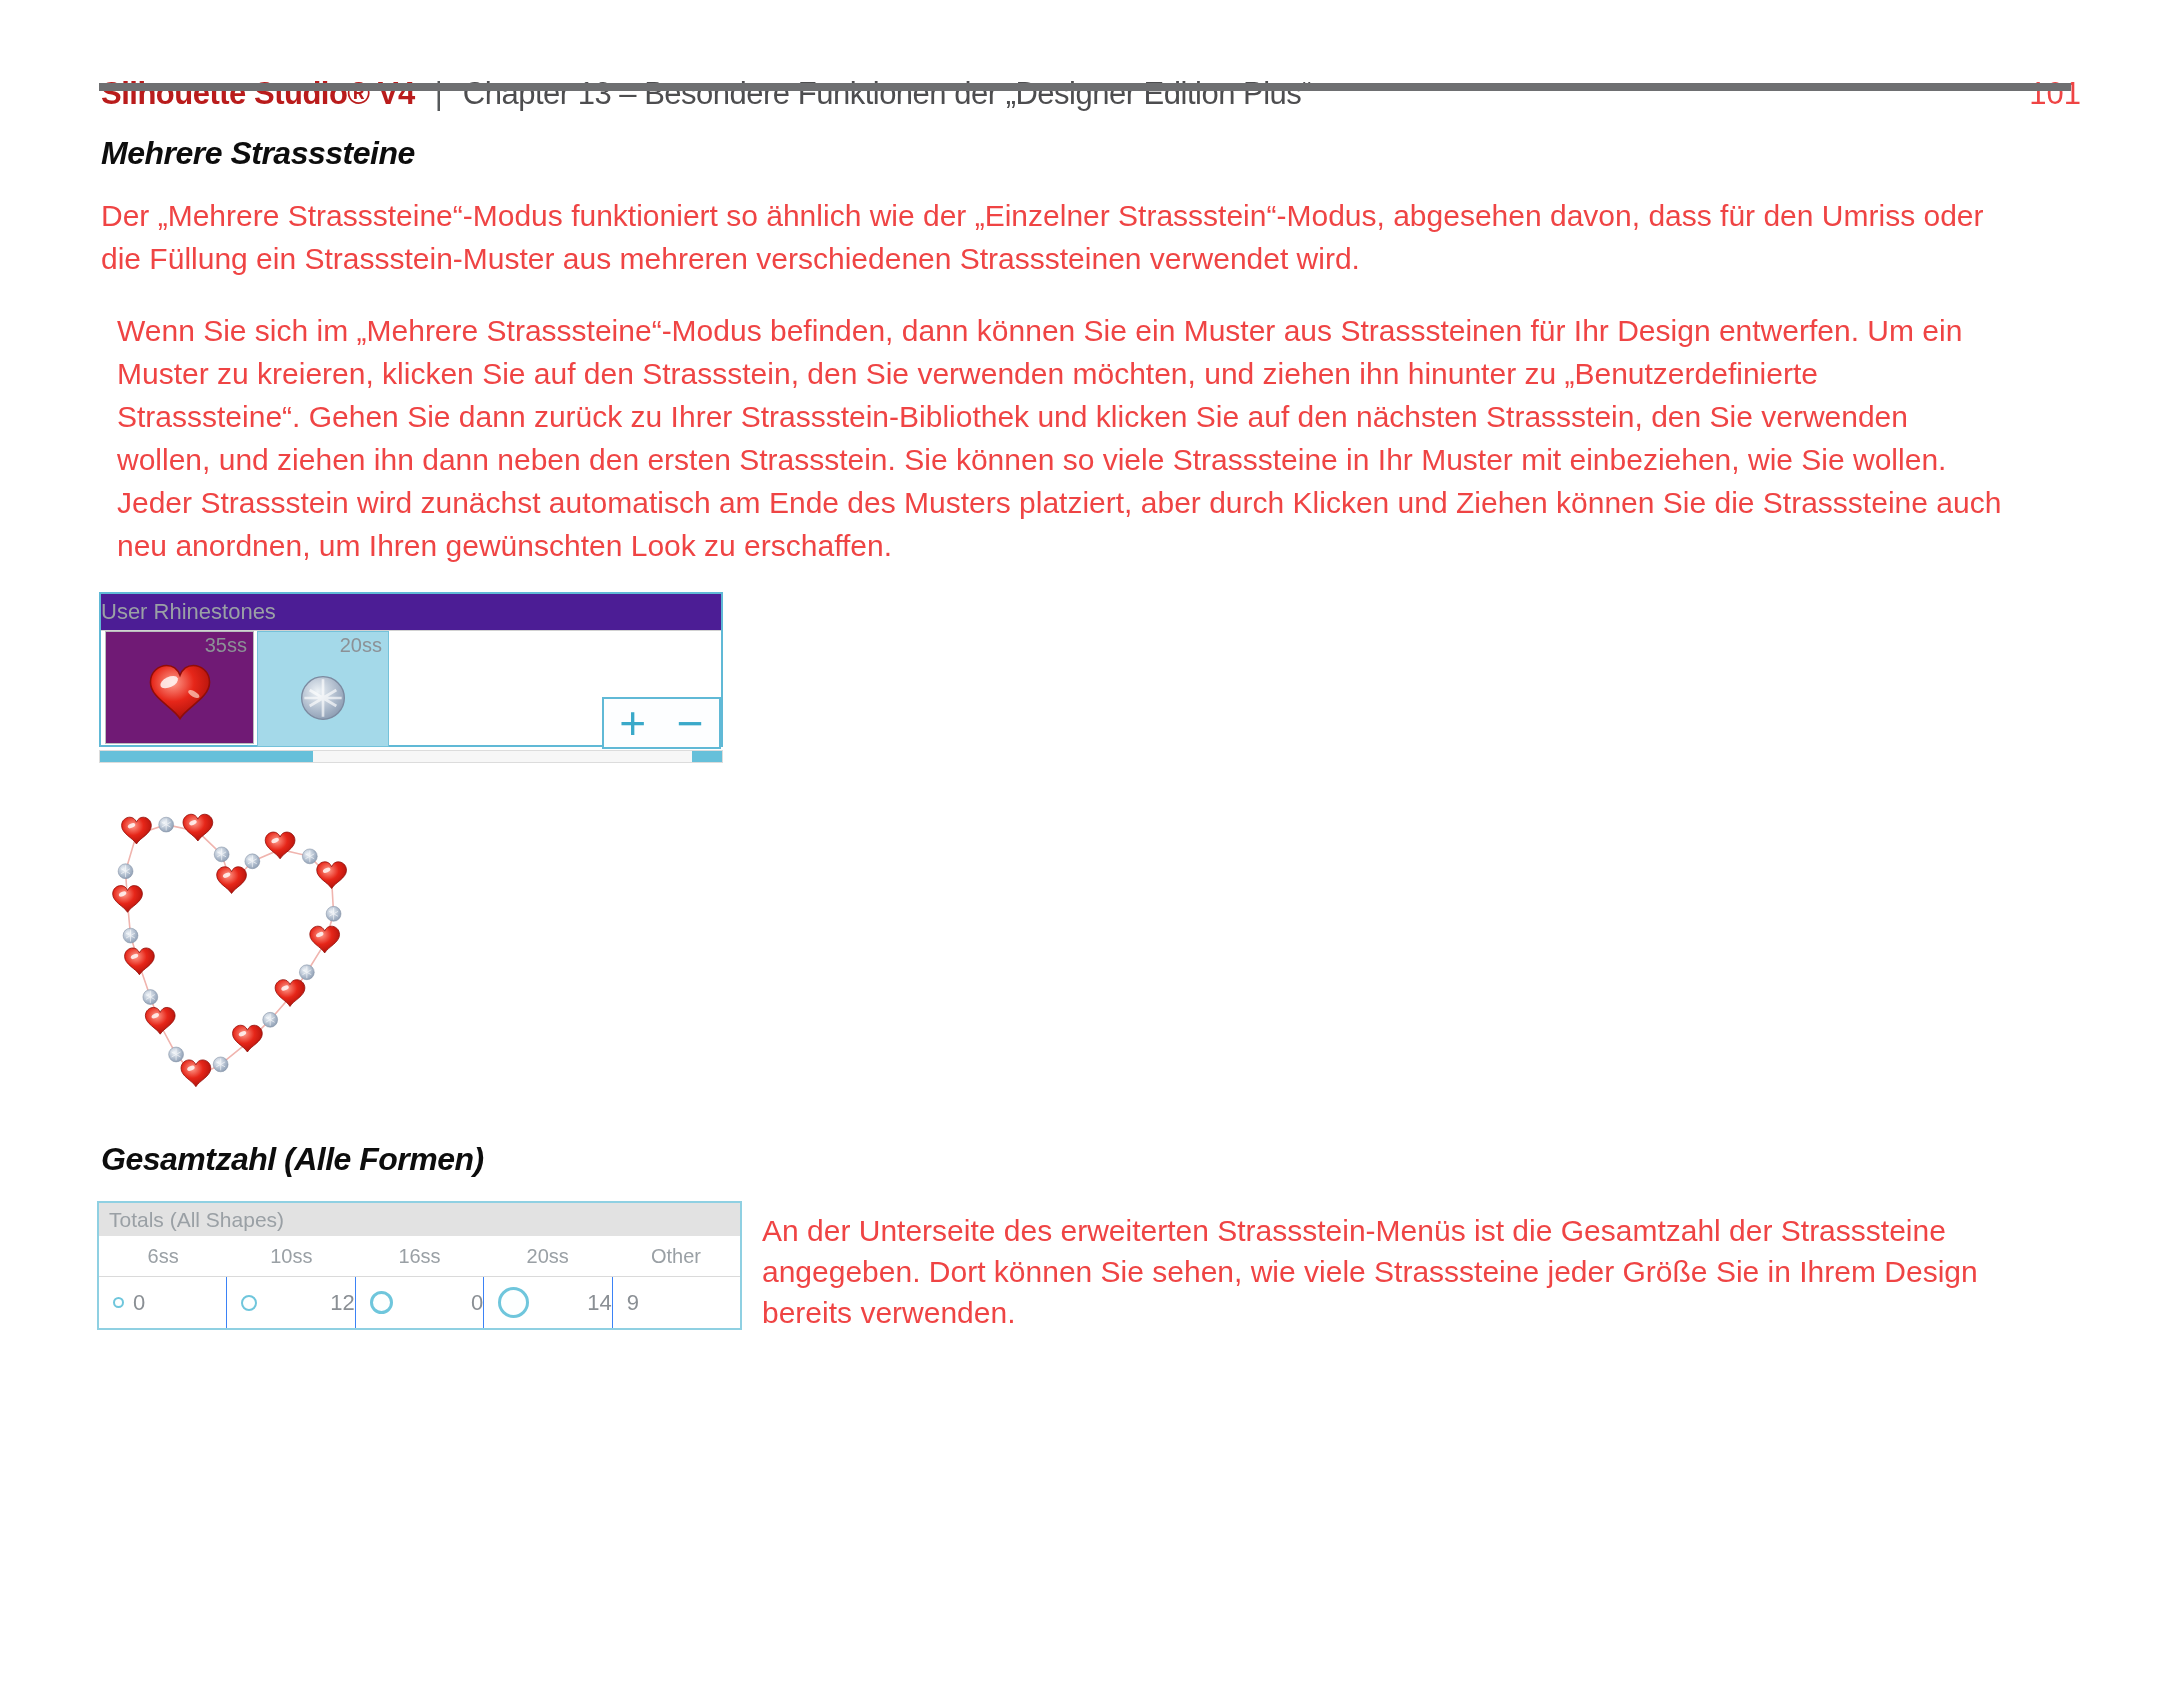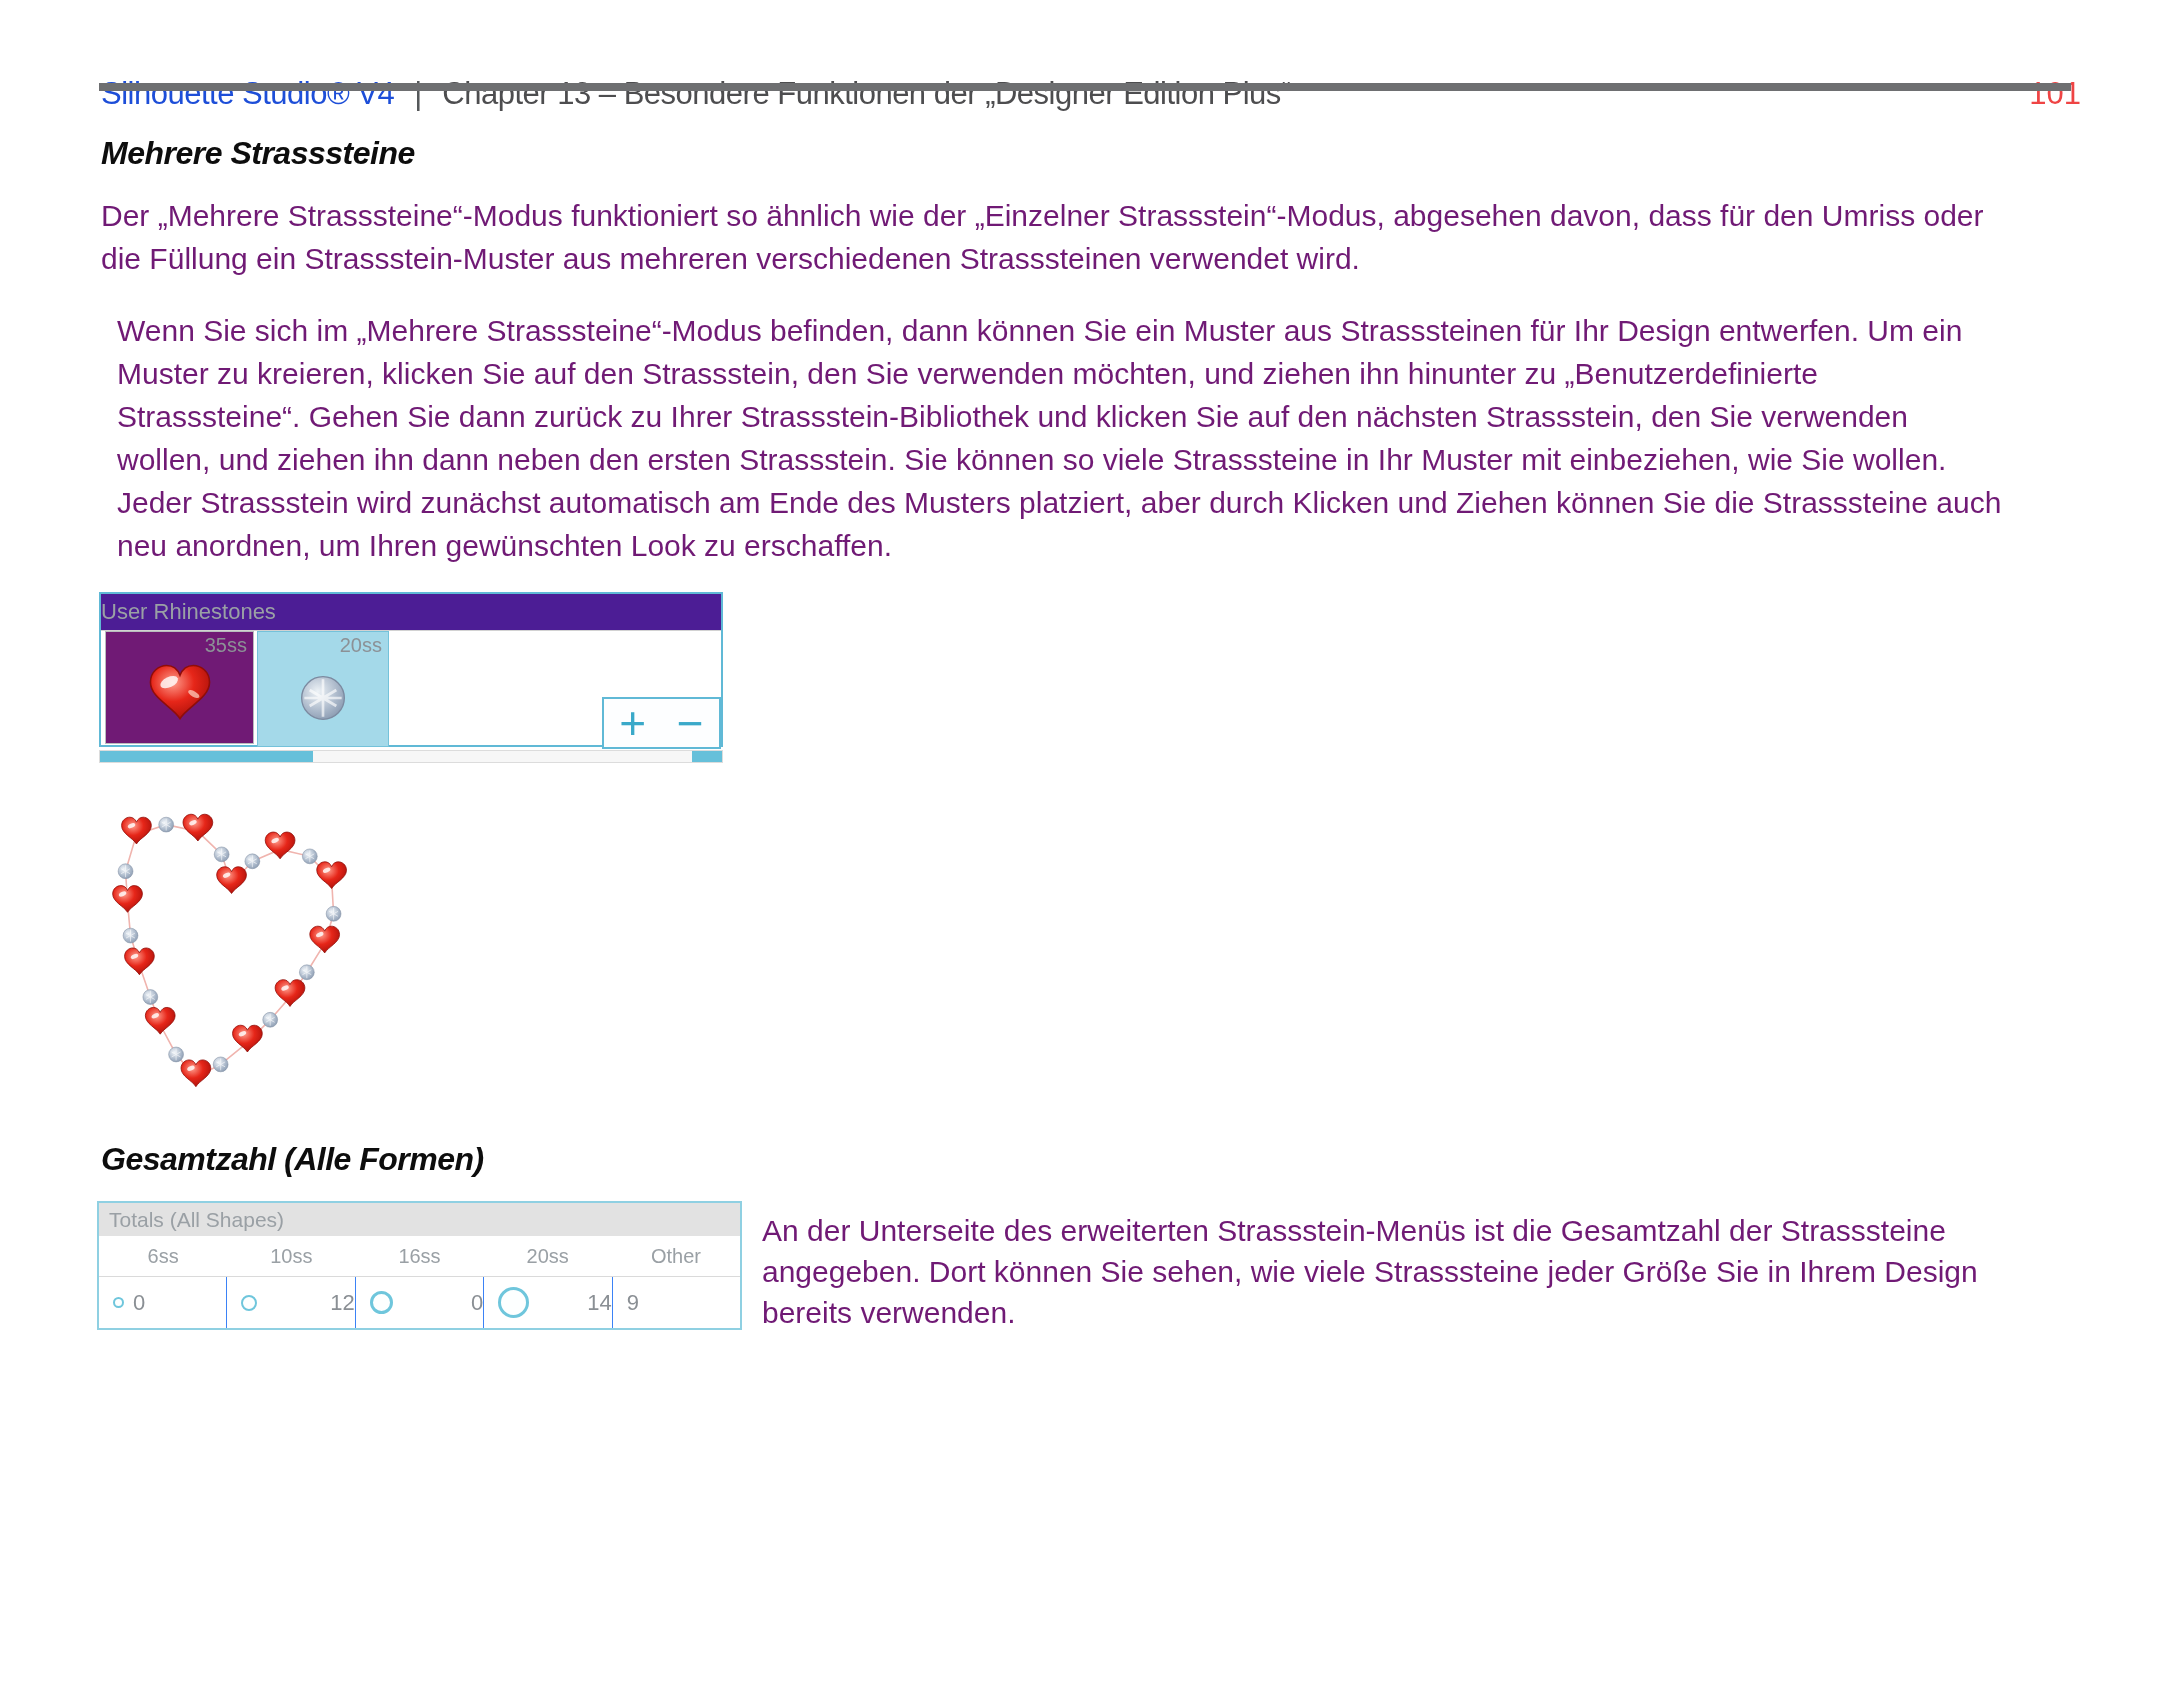--- a/index.html
+++ b/index.html
@@ -4,32 +4,32 @@
 <style>
   html,body { margin:0; padding:0; background:#ffffff; }
   .page {
     position:relative; width:2178px; height:1682px; background:#ffffff;
     font-family:"Liberation Sans", sans-serif; overflow:hidden; color:#1c1c1c;
   }
 
   
   .header { position:absolute; left:101px; top:28px; right:97px;
             display:flex; align-items:baseline; font-size:31px; }
-  .brand  { color:#1d4ed8; font-weight:normal; letter-spacing:-0.5px; }
+  .brand  { color:#b91c1c; font-weight:bold; letter-spacing:-0.5px; }
   .pipe   { margin:0 20px; color:#55585a; font-weight:300; }
   .chapter{ color:#4d4d4f; letter-spacing:-0.5px;margin-top:48px; }
   .pagenum{ margin-left:auto; color:#ef4444; }
   .rule   { position:absolute; left:99px; right:107px; top:83px; height:8px; background:#6e6f71; }
 
   
   .sec-heading { position:absolute; left:101px; font-size:32px; font-weight:bold;
                  font-style:italic; color:#0d0d0d; letter-spacing:-0.5px; }
   #heading-1 { top:135px; }
   #heading-2 { top:1141px; }
-  .para { position:absolute; left:101px; font-size:30px; line-height:43px; color:#701a75; }
+  .para { position:absolute; left:101px; font-size:30px; line-height:43px; color:#ef4444; }
   #para-1 { top:194px; width:1886px; }
   #para-2 { top:309px; width:1891px;margin-left:16px; }
 
   
   .ur-wrap { position:absolute; left:99px; top:592px; width:624px; }
   .ur-panel { position:relative; width:624px; height:155px; box-sizing:border-box;
               border:2px solid #60b9d6; background:#ffffff; }
   .ur-header { height:36px; background:#4c1d95; border-bottom:1px solid #d2d2d2;
                display:flex; align-items:center; 
                font-size:22px; color:#9aa0a5; }

